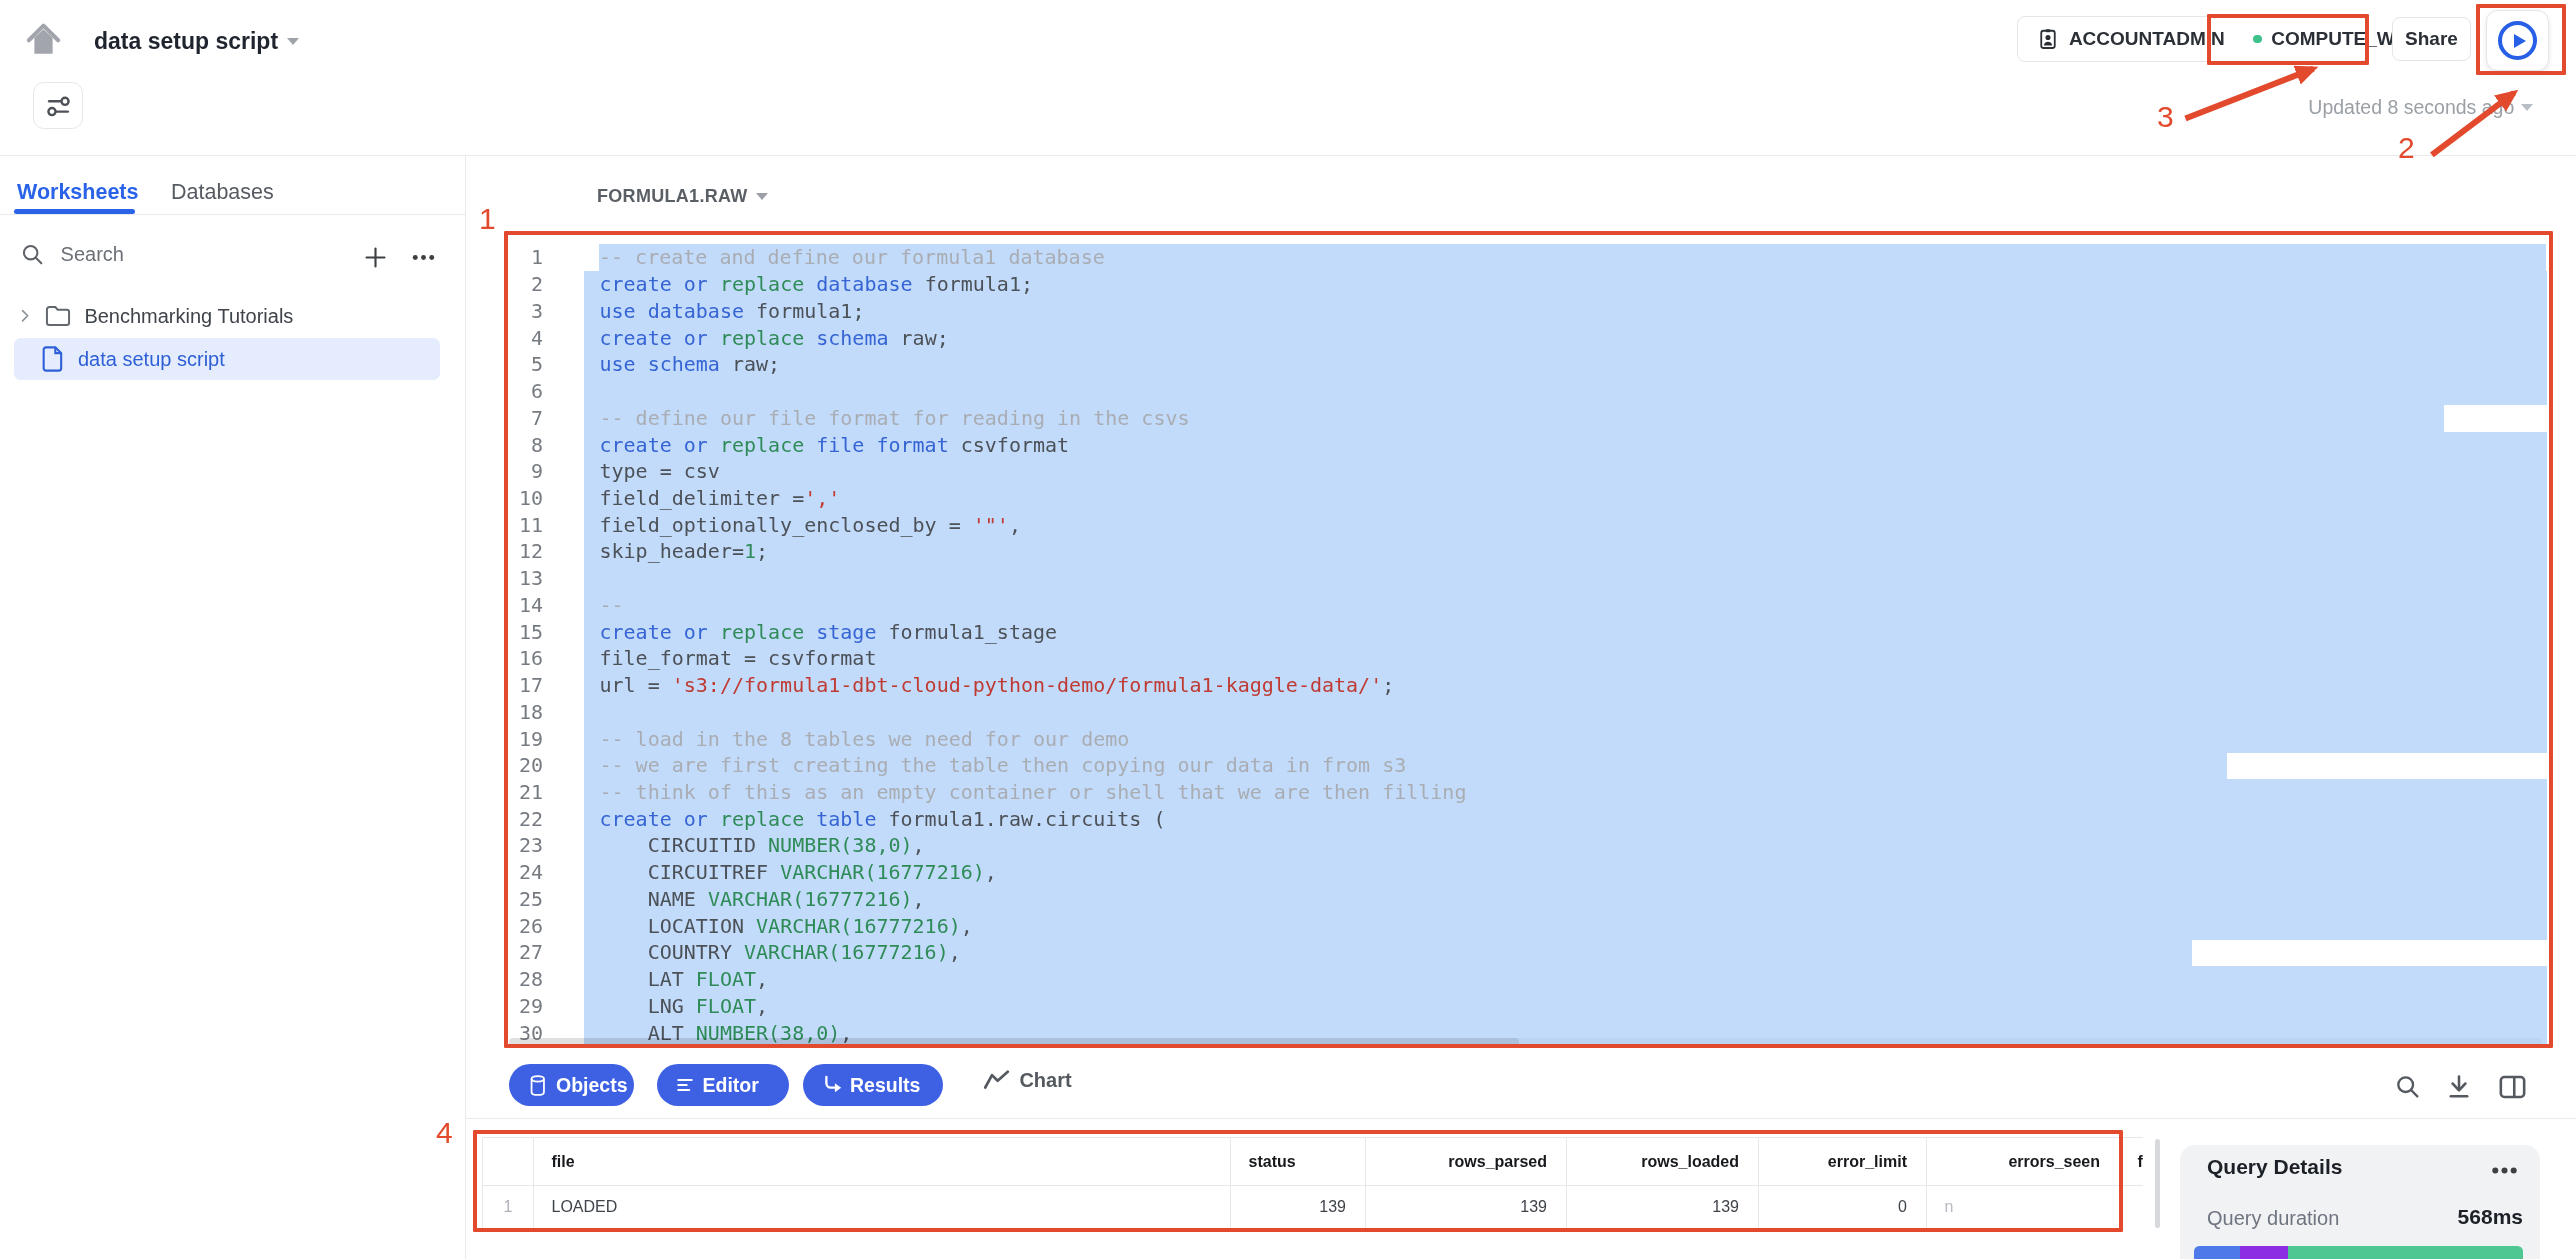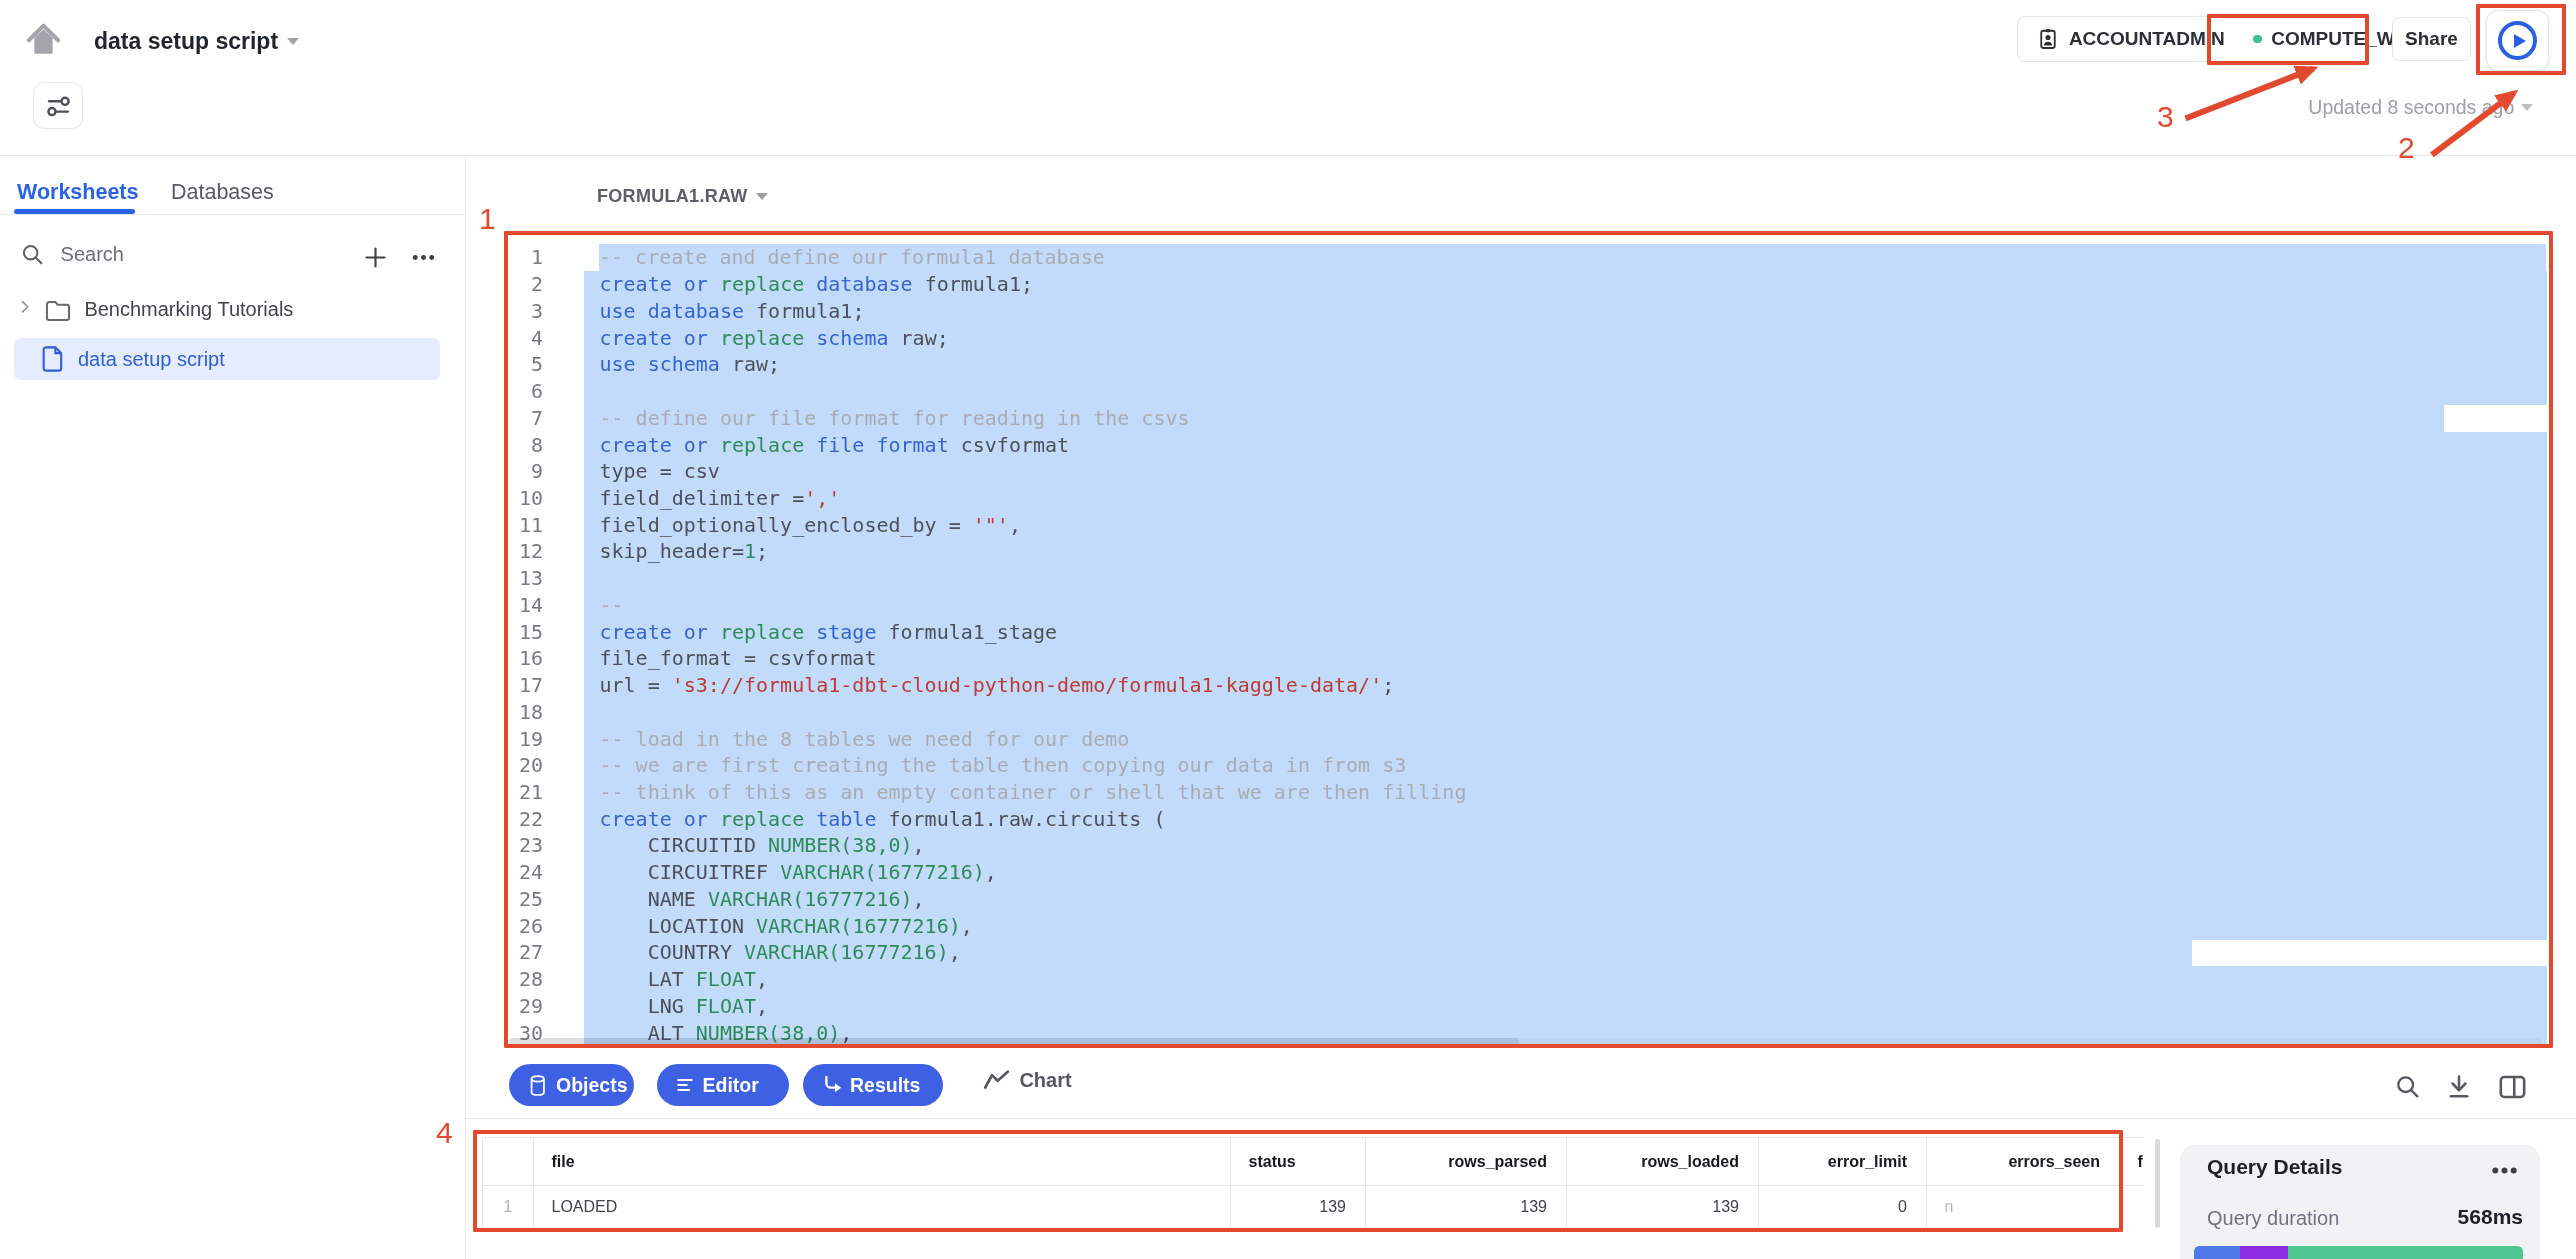--- a/index.html
+++ b/index.html
@@ -25,21 +25,21 @@
   .hdiv{height:1.3px;background:#e9eaec}
 
   
   .sb-tab{top:180px;font-size:21.5px;cursor:pointer}
   .sb-underline{left:14px;top:209px;width:121px;height:4.7px;border-radius:2.7px;background:#2a63e8}
   .search-row input{border:none;outline:none;font-size:20px;color:#3f434a;width:222px;font-family:"Liberation Sans",sans-serif}
   .search-row input::placeholder{color:#6c7076}
   .icon-btn{background:none;border:none;cursor:pointer;display:flex;align-items:center;justify-content:center}
   .tree-label{font-size:20px;color:#3f434a}
   .sel-row{left:13.5px;top:338px;width:426px;height:42px;background:#e4ecfd;border-radius:6.7px;display:flex;align-items:center;cursor:pointer}
-  .folder-row{left:6.7px;top:298px;width:438px;height:36px;display:flex;cursor:pointer}
+  .folder-row{left:6.7px;top:298px;width:438px;height:36px;display:flex;align-items:center;cursor:pointer}
 
   
   .ctx-tab{left:597px;top:186px;display:flex;align-items:center;gap:8px;font-size:18px;font-weight:700;color:#5a5f66;letter-spacing:0.3px;cursor:pointer}
   .ctx-tab .caret{border-left-width:6px;border-right-width:6px;border-top-width:7.4px;border-top-color:#9aa0a6}
   .gut{position:absolute;left:492px;width:51px;height:27px;line-height:27px;text-align:right;font-family:"DejaVu Sans Mono",monospace;font-size:20px;color:#767b82}
   .cline{position:absolute;height:27px;line-height:27px;background:#c2dbfa;white-space:pre}
   .ctext{font-family:"DejaVu Sans Mono",monospace;font-size:20px;display:inline-block}
   .tok-k{color:#3564d4}
   .tok-g{color:#2e8b57}
   .tok-c{color:#a9adb3}
@@ -230,21 +230,21 @@
     <div class="cline" style="top: 619px; left: 584px; width: 1963px;"><span class="ctext" style="margin-left: 15.5px;"><span class="tok-k">create or </span><span class="tok-g">replace </span><span class="tok-k">stage </span><span class="tok-t">formula1_stage</span></span></div>
     <div class="gut" style="top: 645px;">16</div>
     <div class="cline" style="top: 645px; left: 584px; width: 1963px;"><span class="ctext" style="margin-left: 15.5px;"><span class="tok-t">file_format = csvformat</span></span></div>
     <div class="gut" style="top: 672px;">17</div>
     <div class="cline" style="top: 672px; left: 584px; width: 1963px;"><span class="ctext" style="margin-left: 15.5px;"><span class="tok-t">url = </span><span class="tok-s">'s3://formula1-dbt-cloud-python-demo/formula1-kaggle-data/'</span><span class="tok-t">;</span></span></div>
     <div class="gut" style="top: 699px;">18</div>
     <div class="cline" style="top: 699px; left: 584px; width: 1963px;"><span class="ctext" style="margin-left: 15.5px;"></span></div>
     <div class="gut" style="top: 726px;">19</div>
     <div class="cline" style="top: 726px; left: 584px; width: 1963px;"><span class="ctext" style="margin-left: 15.5px;"><span class="tok-c">-- load in the 8 tables we need for our demo</span></span></div>
     <div class="gut" style="top: 752px;">20</div>
-    <div class="cline" style="top: 752px; left: 584px; width: 1963px;"><span class="ctext" style="margin-left: 15.5px;"><span class="tok-c">-- we are first creating the table then copying our data in from s3</span></span></div>
+    <div class="cline" style="top: 752px; left: 584px; width: 1643px;"><span class="ctext" style="margin-left: 15.5px;"><span class="tok-c">-- we are first creating the table then copying our data in from s3</span></span></div>
     <div class="gut" style="top: 779px;">21</div>
     <div class="cline" style="top: 779px; left: 584px; width: 1963px;"><span class="ctext" style="margin-left: 15.5px;"><span class="tok-c">-- think of this as an empty container or shell that we are then filling</span></span></div>
     <div class="gut" style="top: 806px;">22</div>
     <div class="cline" style="top: 806px; left: 584px; width: 1963px;"><span class="ctext" style="margin-left: 15.5px;"><span class="tok-k">create or </span><span class="tok-g">replace </span><span class="tok-k">table </span><span class="tok-t">formula1.raw.circuits (</span></span></div>
     <div class="gut" style="top: 832px;">23</div>
     <div class="cline" style="top: 832px; left: 584px; width: 1963px;"><span class="ctext" style="margin-left: 15.5px;"><span class="tok-t">    CIRCUITID </span><span class="tok-g">NUMBER(38,0)</span><span class="tok-t">,</span></span></div>
     <div class="gut" style="top: 859px;">24</div>
     <div class="cline" style="top: 859px; left: 584px; width: 1963px;"><span class="ctext" style="margin-left: 15.5px;"><span class="tok-t">    CIRCUITREF </span><span class="tok-g">VARCHAR(16777216)</span><span class="tok-t">,</span></span></div>
     <div class="gut" style="top: 886px;">25</div>
     <div class="cline" style="top: 886px; left: 584px; width: 1963px;"><span class="ctext" style="margin-left: 15.5px;"><span class="tok-t">    NAME </span><span class="tok-g">VARCHAR(16777216)</span><span class="tok-t">,</span></span></div>

